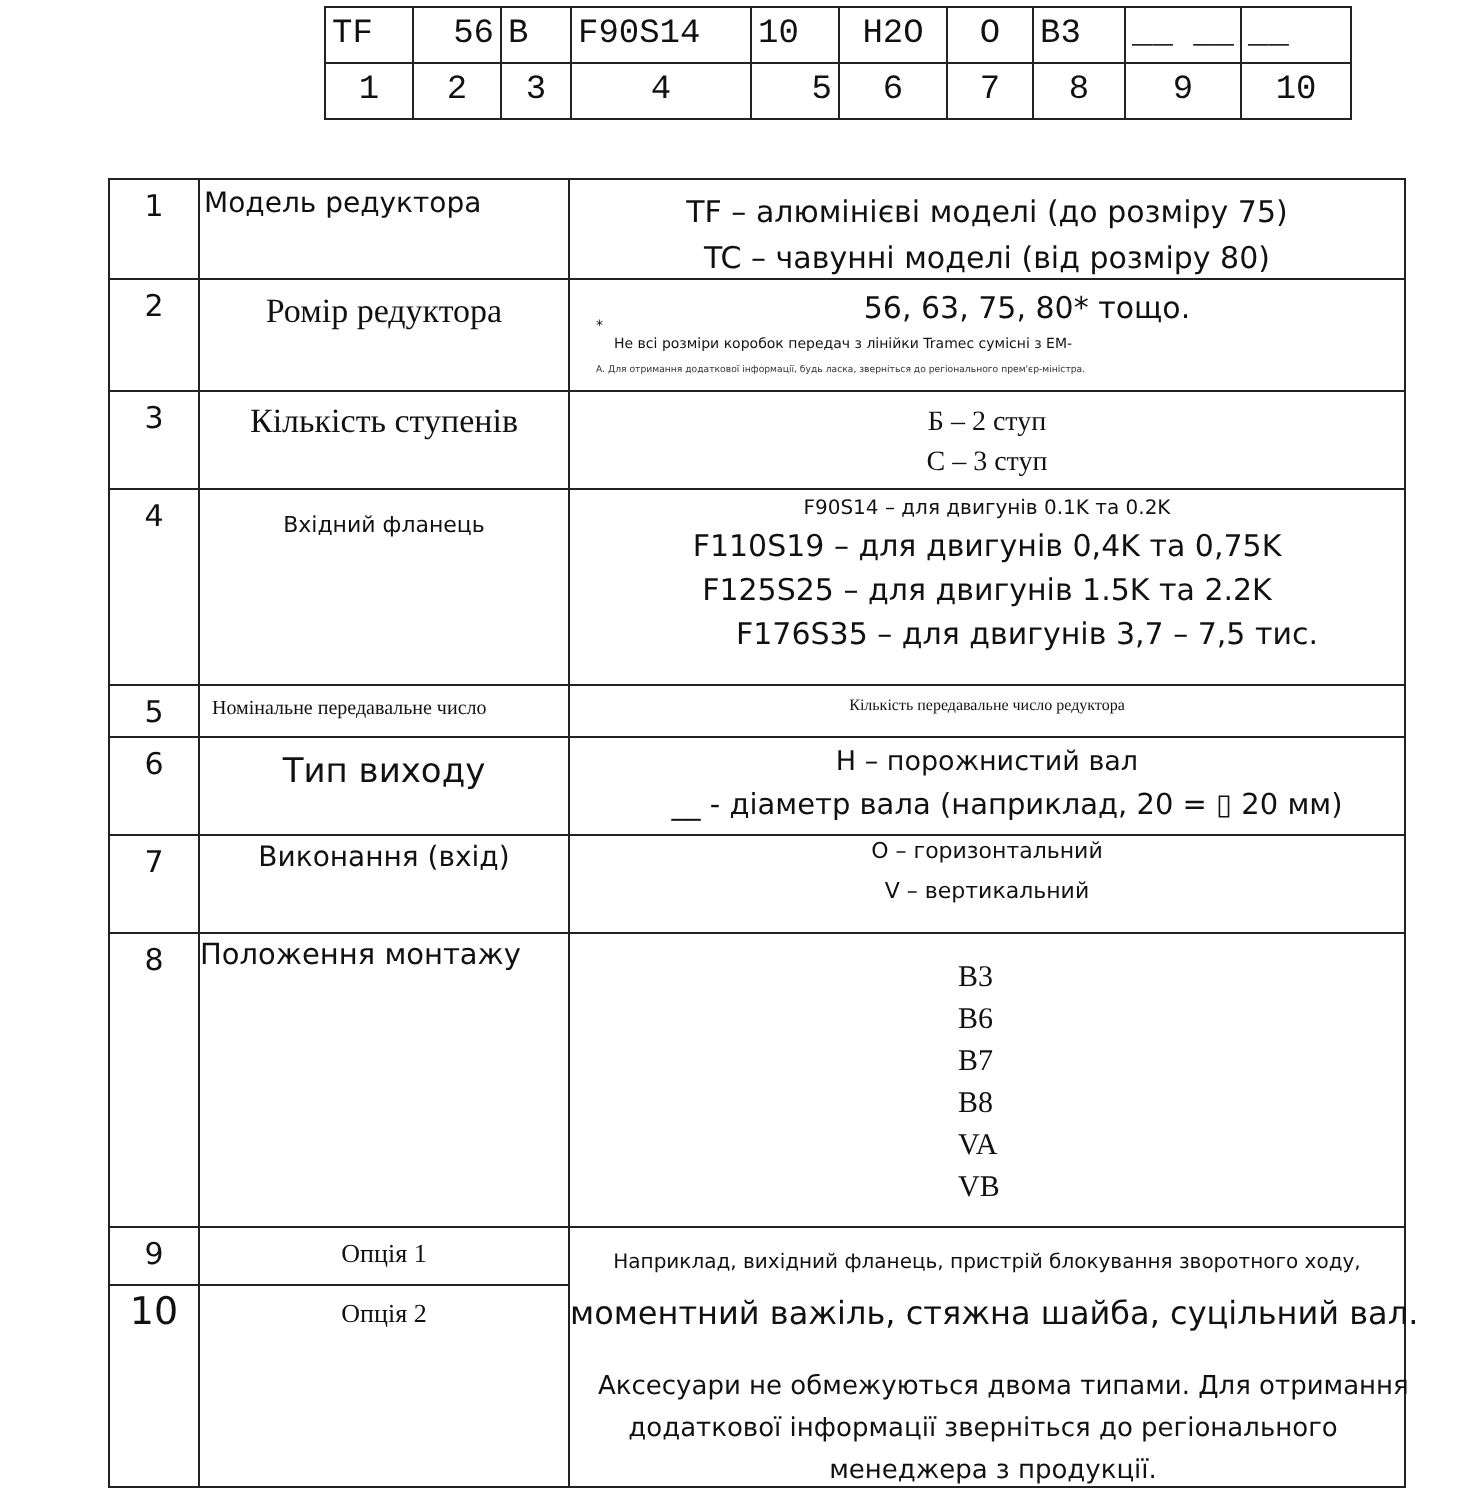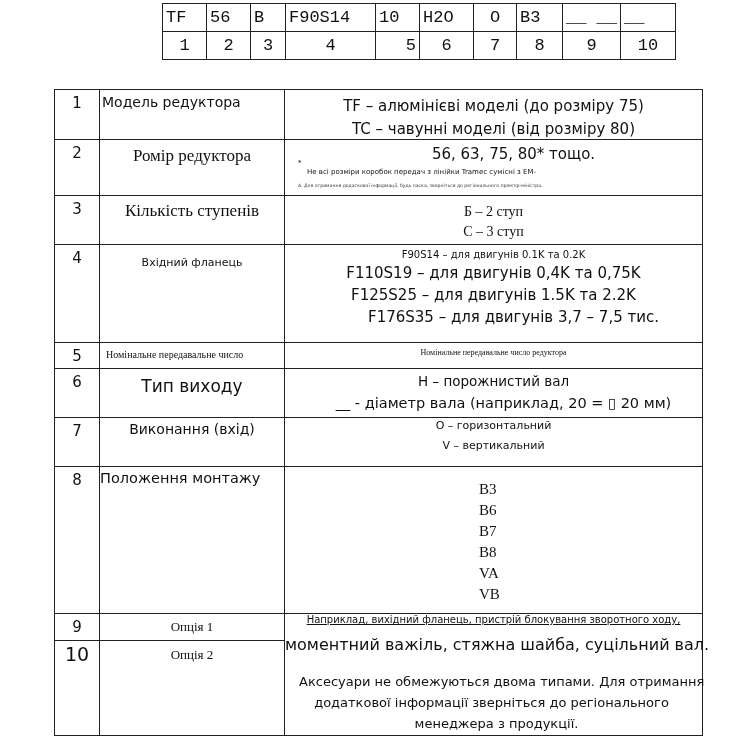--- a/index.html
+++ b/index.html
@@ -31,25 +31,25 @@
     .center { text-align: center; }
     .line { display: block; text-align: center; white-space: nowrap; }
   </style>
 </head>
 <body>
 
 <table id="code-table">
   <tbody>
       <tr class="codes">
     <td style="width:37px">TF</td>
-    <td style="width:37px;text-align:left">56</td>
+    <td style="width:37px;text-align:right">56</td>
     <td style="width:28px">B</td>
     <td style="width:83px">F90S14</td>
     <td style="width:37px">10</td>
-    <td style="width:47px;">H2O</td>
+    <td style="width:47px;text-align:center">H2O</td>
     <td style="width:36px;text-align:center">O</td>
     <td style="width:39px">B3</td>
     <td style="width:49px;text-align:center">__ __</td>
     <td style="width:48px">__</td>
   </tr>
   <tr class="nums">
     <td>1</td>
     <td>2</td>
     <td>3</td>
     <td>4</td>
@@ -113,21 +113,21 @@
       <span class="line sans" style="font-size:15px;margin-top:4px;padding-left:40px;">F176S35 – для двигунів 3,7 – 7,5 тис.</span>
     </td>
   </tr>
 
   <tr style="height:26px">
     <td class="num">5</td>
     <td class="label">
       <span class="lbl serif" style="font-size:10px;padding-top:6px;padding-left:6px;">Номінальне передавальне число</span>
     </td>
     <td>
-      <span class="line serif" style="font-size:8px;margin-top:5px;">Номінальне передавальне число  редуктора</span>
+      <span class="line serif" style="font-size:8px;margin-top:5px;">Кількість передавальне число  редуктора</span>
     </td>
   </tr>
 
   <tr style="height:49px">
     <td class="num">6</td>
     <td class="label">
       <span class="lbl center sans" style="font-size:17px;padding-top:7px;">Тип виходу</span>
     </td>
     <td>
       <span class="line sans" style="font-size:13.5px;margin-top:4px;">H – порожнистий вал</span>
@@ -162,21 +162,21 @@
       </div>
     </td>
   </tr>
 
   <tr style="height:27px">
     <td class="num">9</td>
     <td class="label">
       <span class="lbl center serif" style="font-size:13px;padding-top:5px;">Опція 1</span>
     </td>
     <td rowspan="2">
-      <span class="line sans" style="font-size:10px;text-decoration:underline;">Наприклад, вихідний фланець, пристрій блокування зворотного ходу,</span>
+      <span class="line sans" style="font-size:10px;margin-top:12px;">Наприклад, вихідний фланець, пристрій блокування зворотного ходу,</span>
       <span class="line sans" style="font-size:16px;margin-top:10px;">моментний важіль, стяжна шайба, суцільний вал.</span>
       <span class="line sans" style="font-size:13px;margin-top:20px;padding-left:14px;">Аксесуари не обмежуються двома типами. Для отримання</span>
       <span class="line sans" style="font-size:13px;margin-top:6px;padding-right:4px;">додаткової інформації зверніться до регіонального</span>
       <span class="line sans" style="font-size:13px;margin-top:6px;padding-left:6px;">менеджера з продукції.</span>
     </td>
   </tr>
 
   <tr style="height:95px">
     <td class="num" style="font-size:19px;padding-top:2px;">10</td>
     <td class="label">

